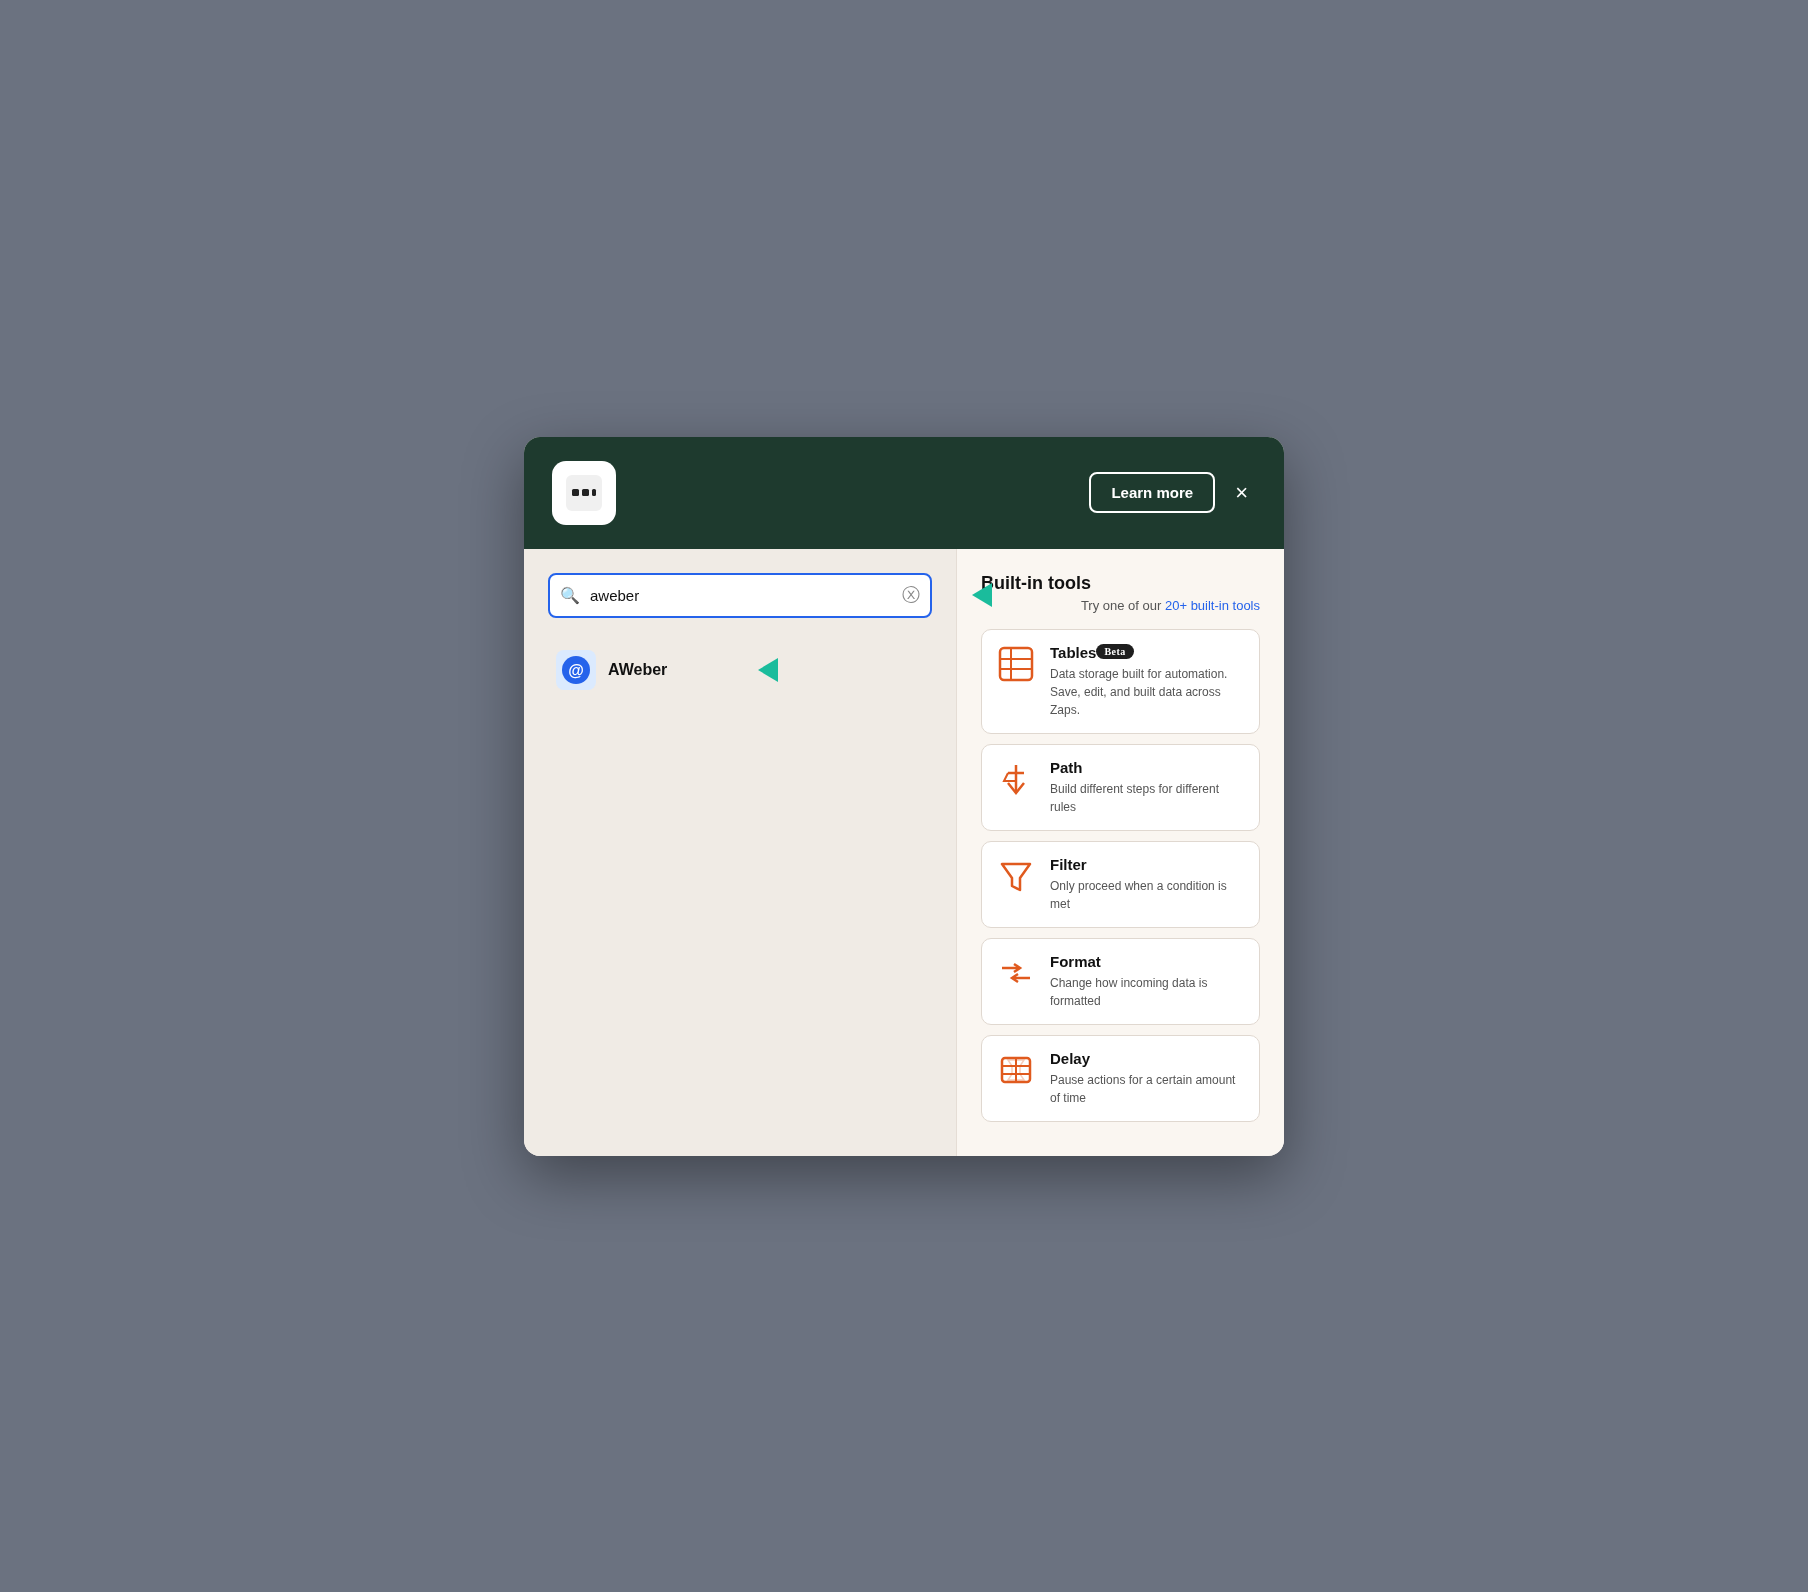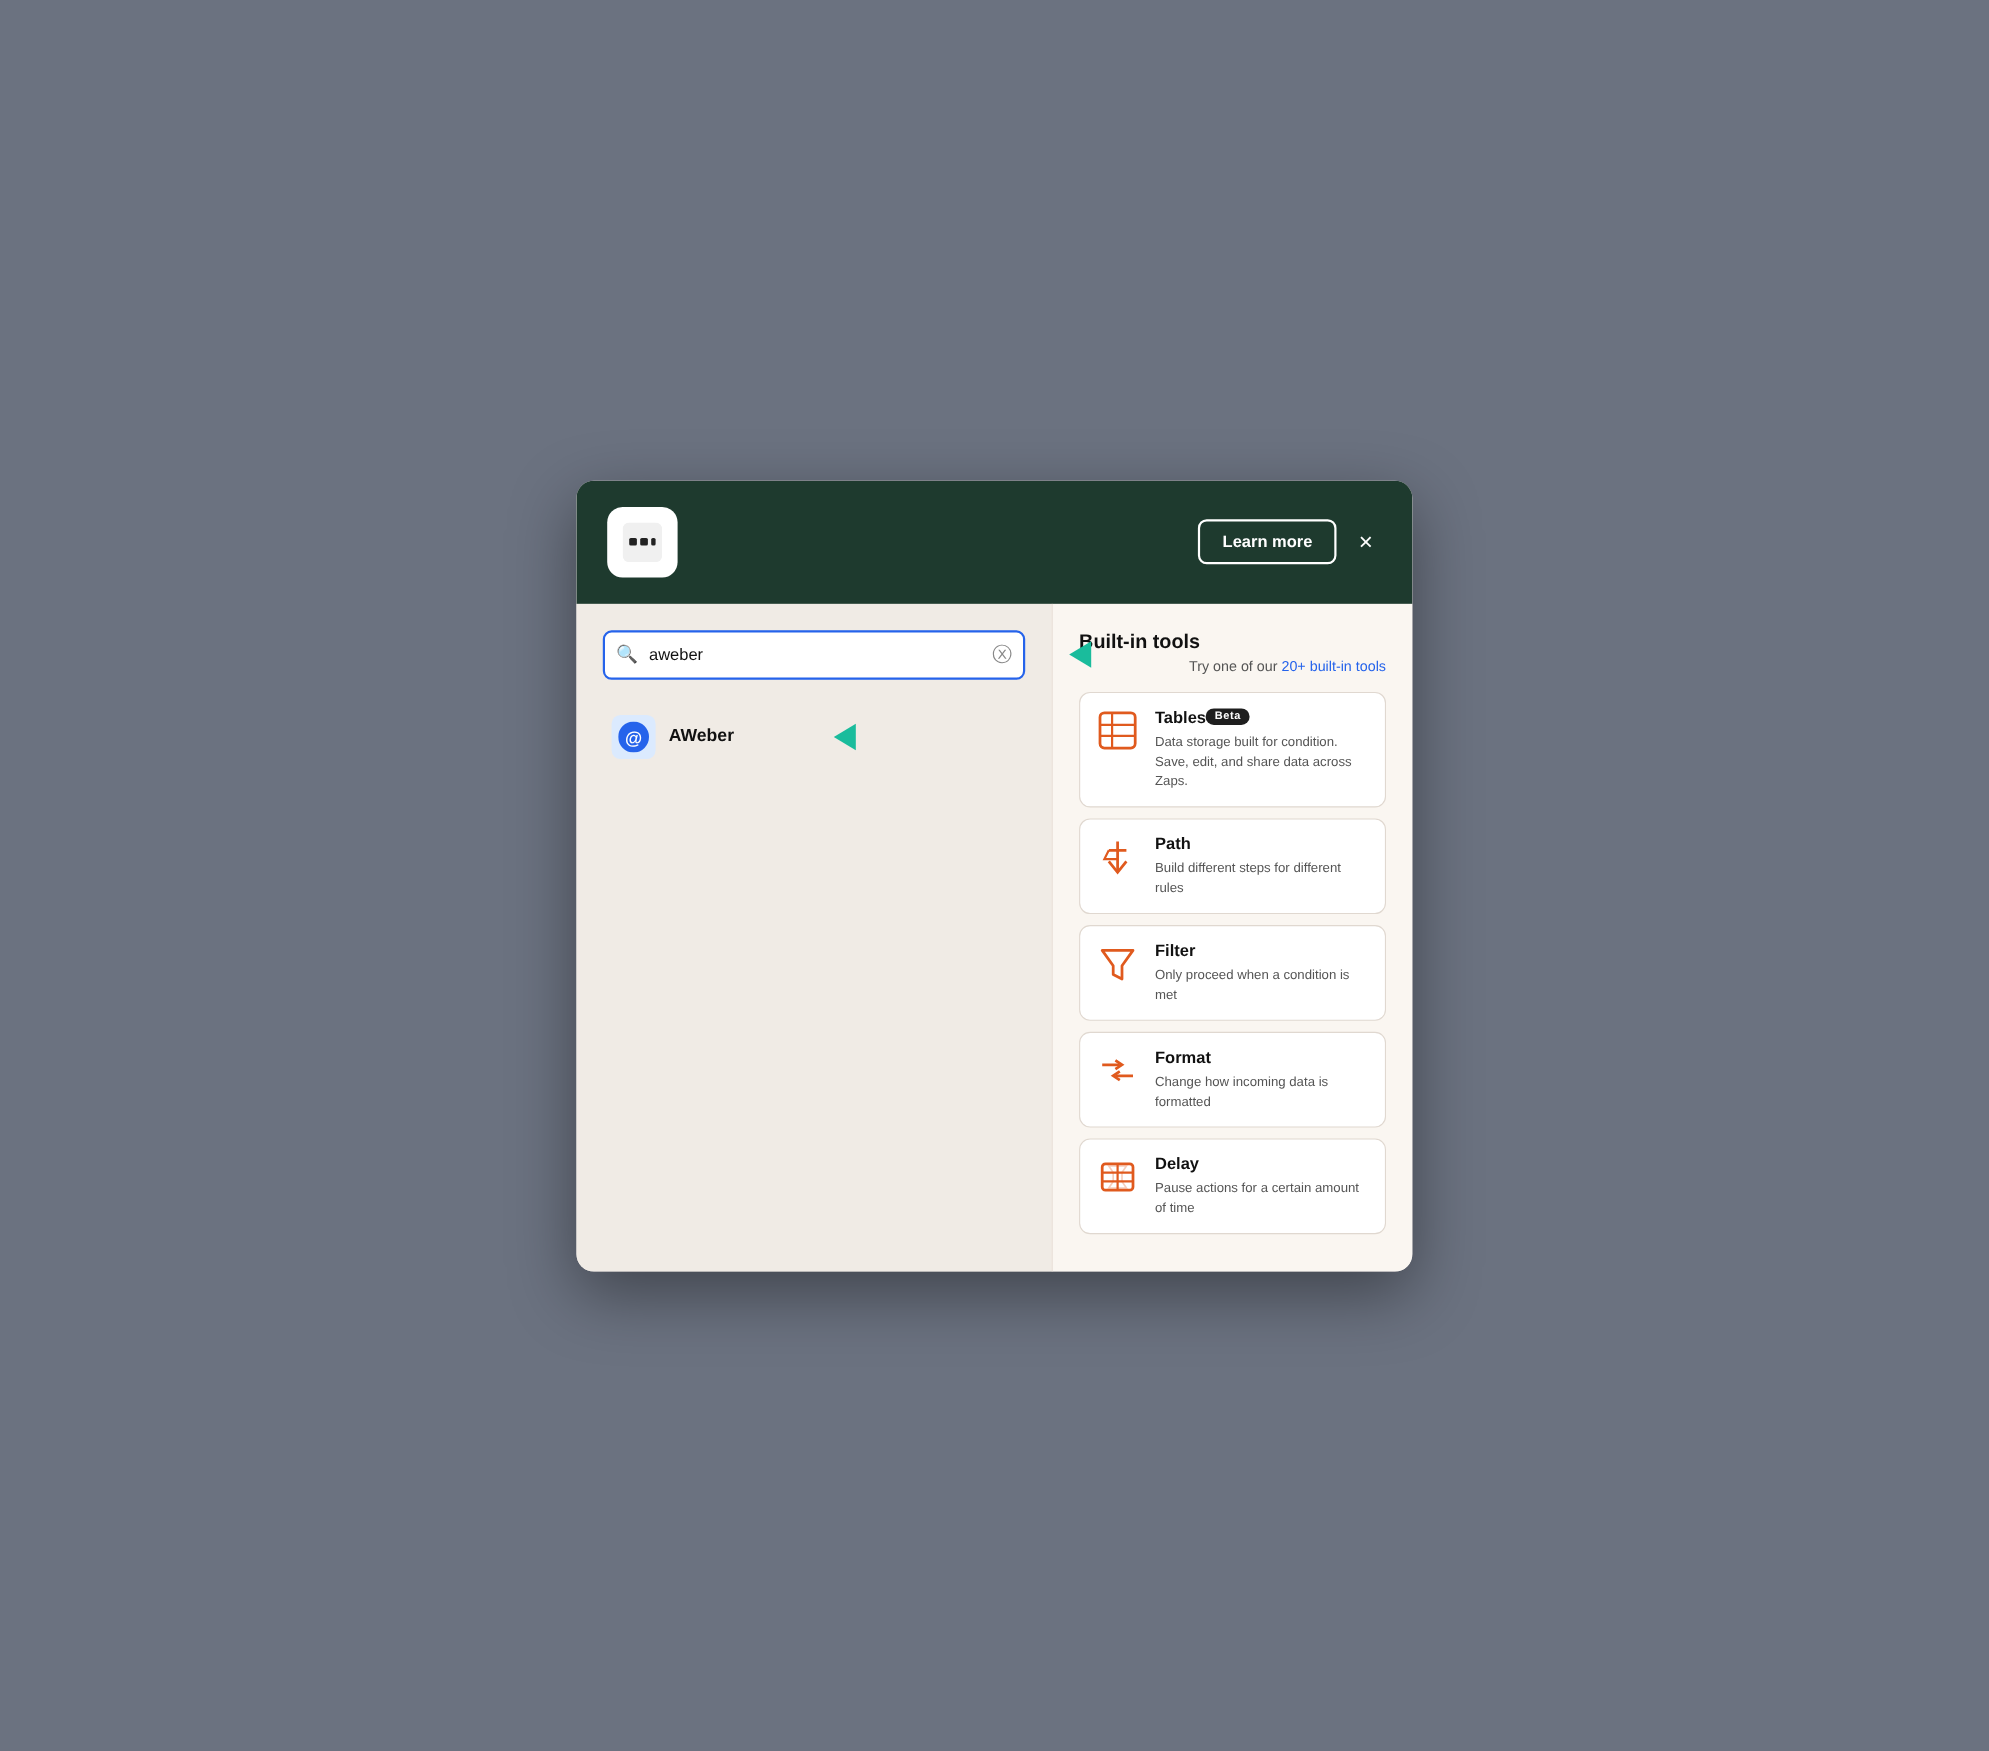--- a/index.html
+++ b/index.html
@@ -213,20 +213,21 @@
       color: #111;
     }
     .beta-badge {
       background: #1e1e1e;
       color: white;
       font-size: 10px;
       font-weight: 700;
       padding: 2px 8px;
       border-radius: 20px;
       letter-spacing: 0.5px;
+      font-family: Liberation Serif, serif;
     }
     .tool-desc {
       font-size: 12px;
       color: #555;
       line-height: 1.5;
     }
   </style>
 </head>
 <body>
 
@@ -288,21 +289,21 @@
             <line x1="2" y1="13" x2="34" y2="13" stroke="#e05a1e" stroke-width="2"></line>
             <line x1="2" y1="23" x2="34" y2="23" stroke="#e05a1e" stroke-width="2"></line>
             <line x1="13" y1="2" x2="13" y2="34" stroke="#e05a1e" stroke-width="2"></line>
           </svg>
         </div>
         <div class="tool-info">
           <div class="tool-name-row">
             <span class="tool-name">Tables</span>
             <span class="beta-badge">Beta</span>
           </div>
-          <div class="tool-desc">Data storage built for condition. Save, edit, and share data across Zaps.</div>
+          <div class="tool-desc">Data storage built for automation. Save, edit, and built data across Zaps.</div>
         </div>
       </div>
 
       <div class="tool-card">
         <div class="tool-icon">
           <svg width="36" height="36" viewBox="0 0 36 36" fill="none">
             <line x1="18" y1="4" x2="18" y2="32" stroke="#e05a1e" stroke-width="2.5"></line>
             <polyline points="10,22 18,32 26,22" stroke="#e05a1e" stroke-width="2.5" fill="none"></polyline>
             <line x1="10" y1="12" x2="26" y2="12" stroke="#e05a1e" stroke-width="2.5"></line>
             <polyline points="10,12 6,20 18,20" stroke="#e05a1e" stroke-width="2" fill="none" stroke-dasharray="0"></polyline>

